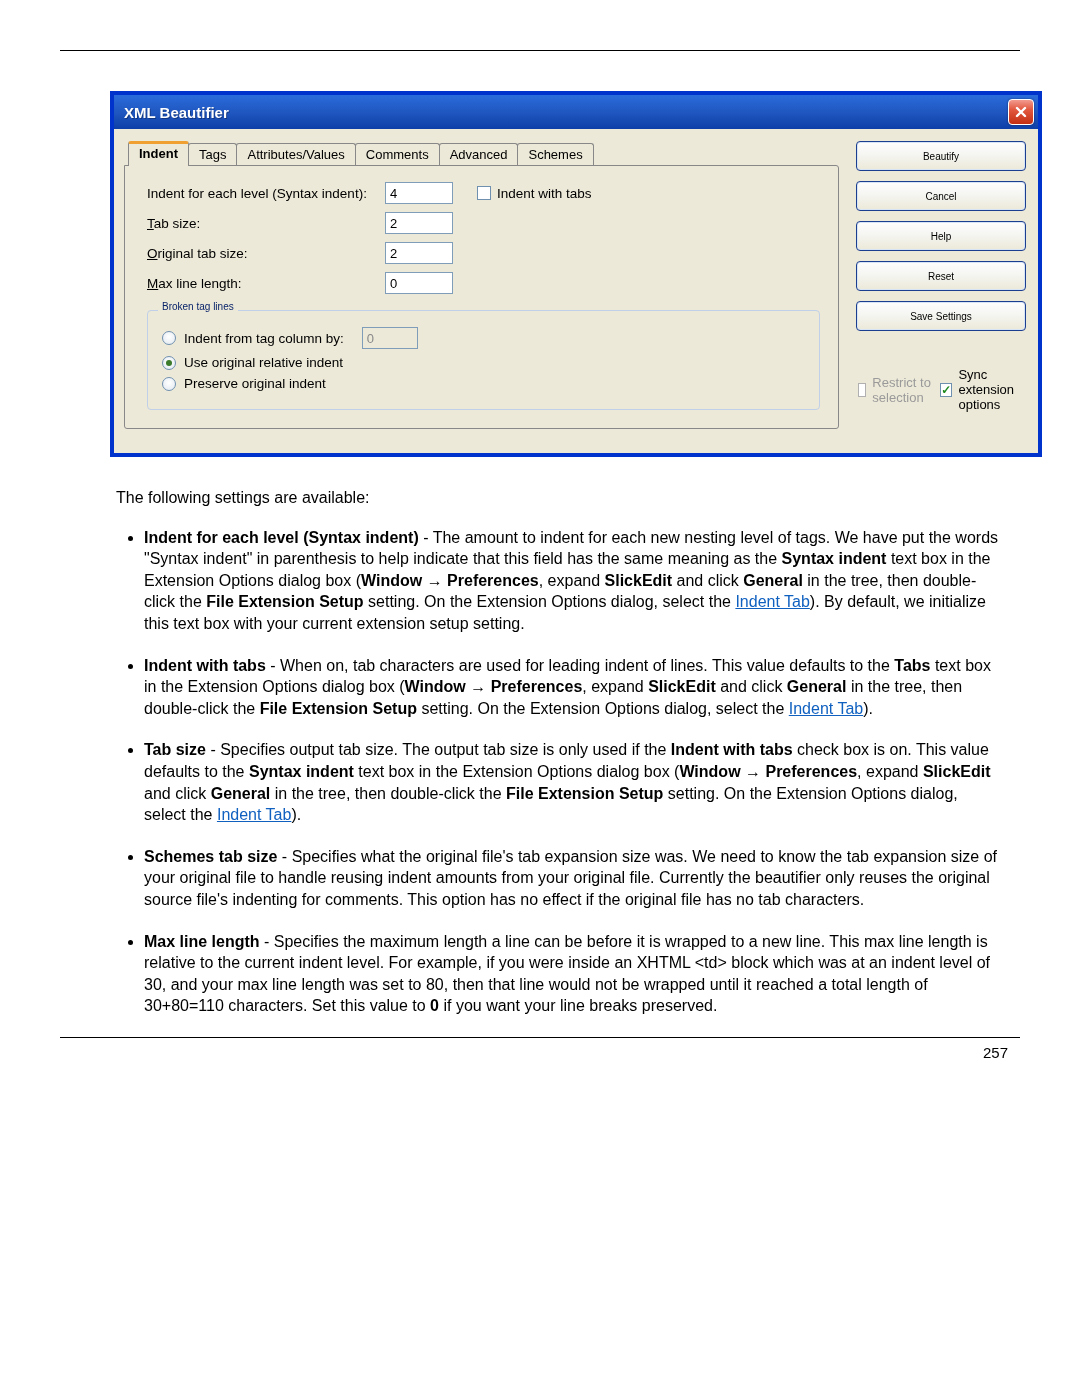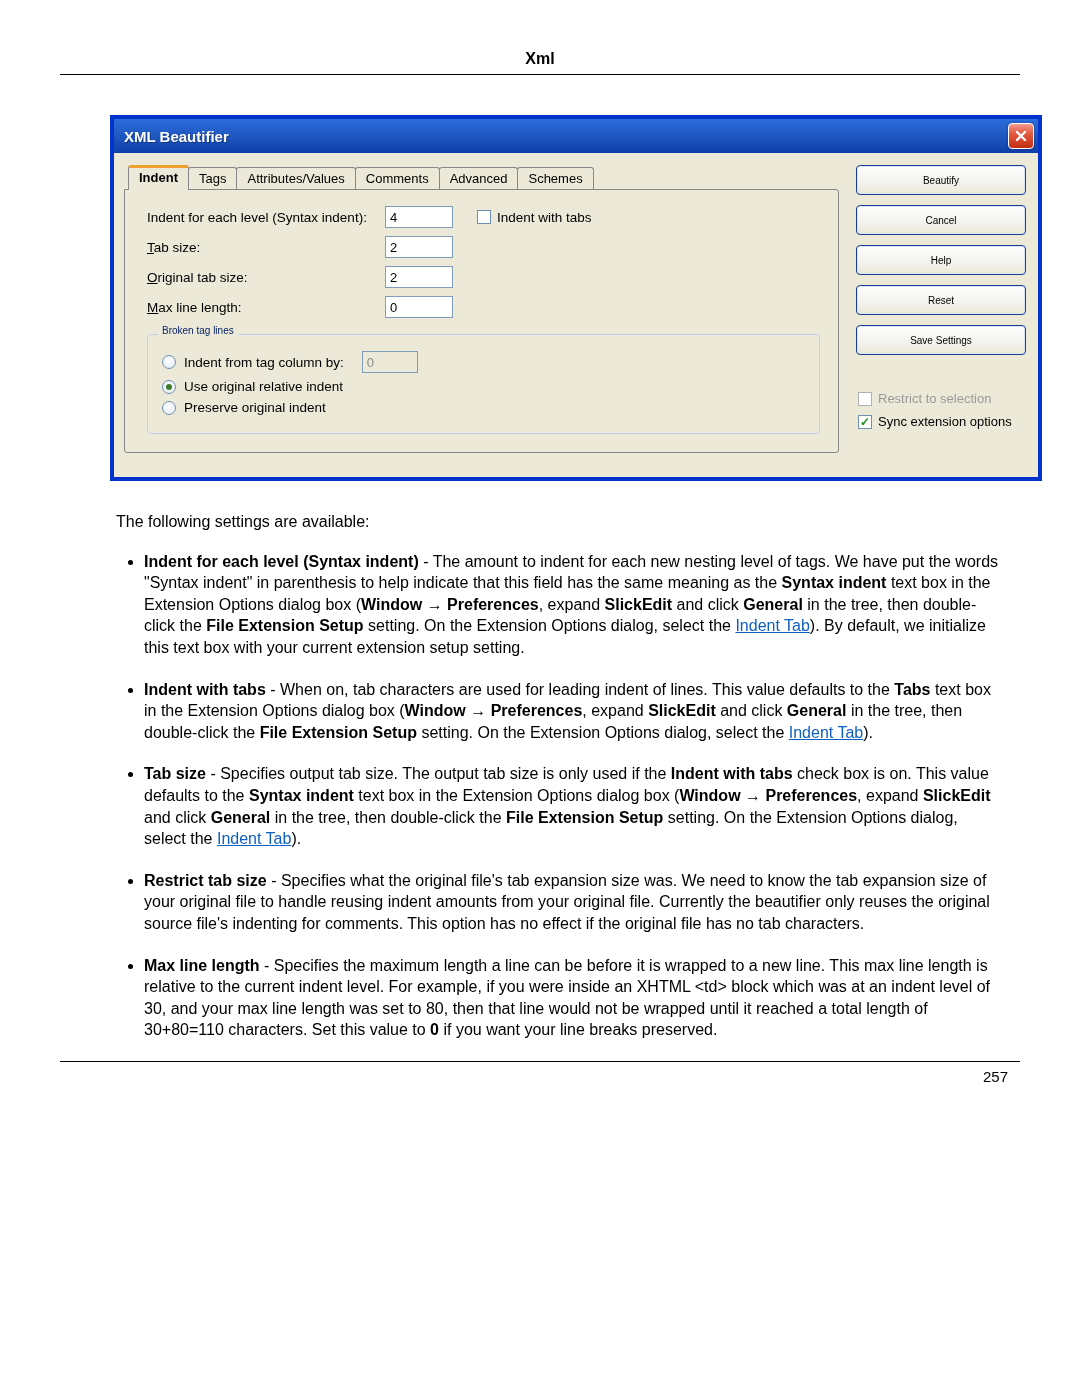--- a/index.html
+++ b/index.html
@@ -177,21 +177,21 @@
     font-family: inherit;
     box-shadow: inset 0 0 0 1px #d6e4f6;
     cursor: default;
   }
   .cb-row {
     display: flex; align-items: center; gap: 6px;
     font-size: 13px;
     color: #000;
   }
   .cb-row.disabled { color: #9a9a9a; }
-  .right-checks { margin-top: 26px; display:flex; flex-direction:column; gap:8px; padding-left:2px;}
+  .right-checks { margin-top: 26px; display:flex; flex-direction:row; gap:8px; padding-left:2px;}
   .doc-text {
     margin-top: 30px;
     font-size: 16px;
     padding-left: 56px;
     padding-right: 20px;
     line-height: 1.35;
   }
   .doc-text p { margin: 0 0 18px 0; }
   ul.bullets {
     list-style: disc;
@@ -208,21 +208,20 @@
   .page-number {
     text-align: right;
     font-size: 15px;
     padding-right: 12px;
   }
 </style>
 </head>
 <body>
 
 <div class="page">
-  <div class="page-title">Xml</div>
   <div class="top-rule"></div>
 
   <div class="dialog-frame">
     <div class="titlebar">
       <span class="titlebar-text">XML Beautifier</span>
       <div class="close-btn">
         <svg width="12" height="12" viewBox="0 0 12 12">
             <path d="M2 2 L10 10 M10 2 L2 10" stroke="#fff" stroke-width="2.4" stroke-linecap="round"></path>
           </svg>
       </div>
@@ -304,21 +303,21 @@
       <li>
         <b>Indent for each level (Syntax indent)</b><span> - The amount to indent for each new nesting level of tags. We have put the words "Syntax indent" in parenthesis to help indicate that this field has the same meaning as the </span><b>Syntax indent</b><span> text box in the Extension Options dialog box (</span><b>Window</b><span> → </span><b>Preferences</b><span>, expand </span><b>SlickEdit</b><span> and click </span><b>General</b><span> in the tree, then double-click the </span><b>File Extension Setup</b><span> setting. On the Extension Options dialog, select the </span><span class="link">Indent Tab</span><span>). By default, we initialize this text box with your current extension setup setting.</span>
       </li>
       <li>
         <b>Indent with tabs</b><span> - When on, tab characters are used for leading indent of lines. This value defaults to the </span><b>Tabs</b><span> text box in the Extension Options dialog box (</span><b>Window</b><span> → </span><b>Preferences</b><span>, expand </span><b>SlickEdit</b><span> and click </span><b>General</b><span> in the tree, then double-click the </span><b>File Extension Setup</b><span> setting. On the Extension Options dialog, select the </span><span class="link">Indent Tab</span><span>).</span>
       </li>
       <li>
         <b>Tab size</b><span> - Specifies output tab size. The output tab size is only used if the </span><b>Indent with tabs</b><span> check box is on. This value defaults to the </span><b>Syntax indent</b><span> text box in the Extension Options dialog box (</span><b>Window</b><span> → </span><b>Preferences</b><span>, expand </span><b>SlickEdit</b><span> and click </span><b>General</b><span> in the tree, then double-click the </span><b>File Extension Setup</b><span> setting. On the Extension Options dialog, select the </span><span class="link">Indent Tab</span><span>).</span>
       </li>
       <li>
-        <b>Restrict tab size</b><span> - Specifies what the original file's tab expansion size was. We need to know the tab expansion size of your original file to handle reusing indent amounts from your original file. Currently the beautifier only reuses the original source file's indenting for comments. This option has no effect if the original file has no tab characters.</span>
+        <b>Schemes tab size</b><span> - Specifies what the original file's tab expansion size was. We need to know the tab expansion size of your original file to handle reusing indent amounts from your original file. Currently the beautifier only reuses the original source file's indenting for comments. This option has no effect if the original file has no tab characters.</span>
       </li>
       <li>
         <b>Max line length</b><span> - Specifies the maximum length a line can be before it is wrapped to a new line. This max line length is relative to the current indent level. For example, if you were inside an XHTML &lt;td&gt; block which was at an indent level of 30, and your max line length was set to 80, then that line would not be wrapped until it reached a total length of 30+80=110 characters. Set this value to </span><b>0</b><span> if you want your line breaks preserved.</span>
       </li>
     </ul>
   </div>
 
   <div class="footer-rule">
     <div class="page-number">257</div>
   </div>

